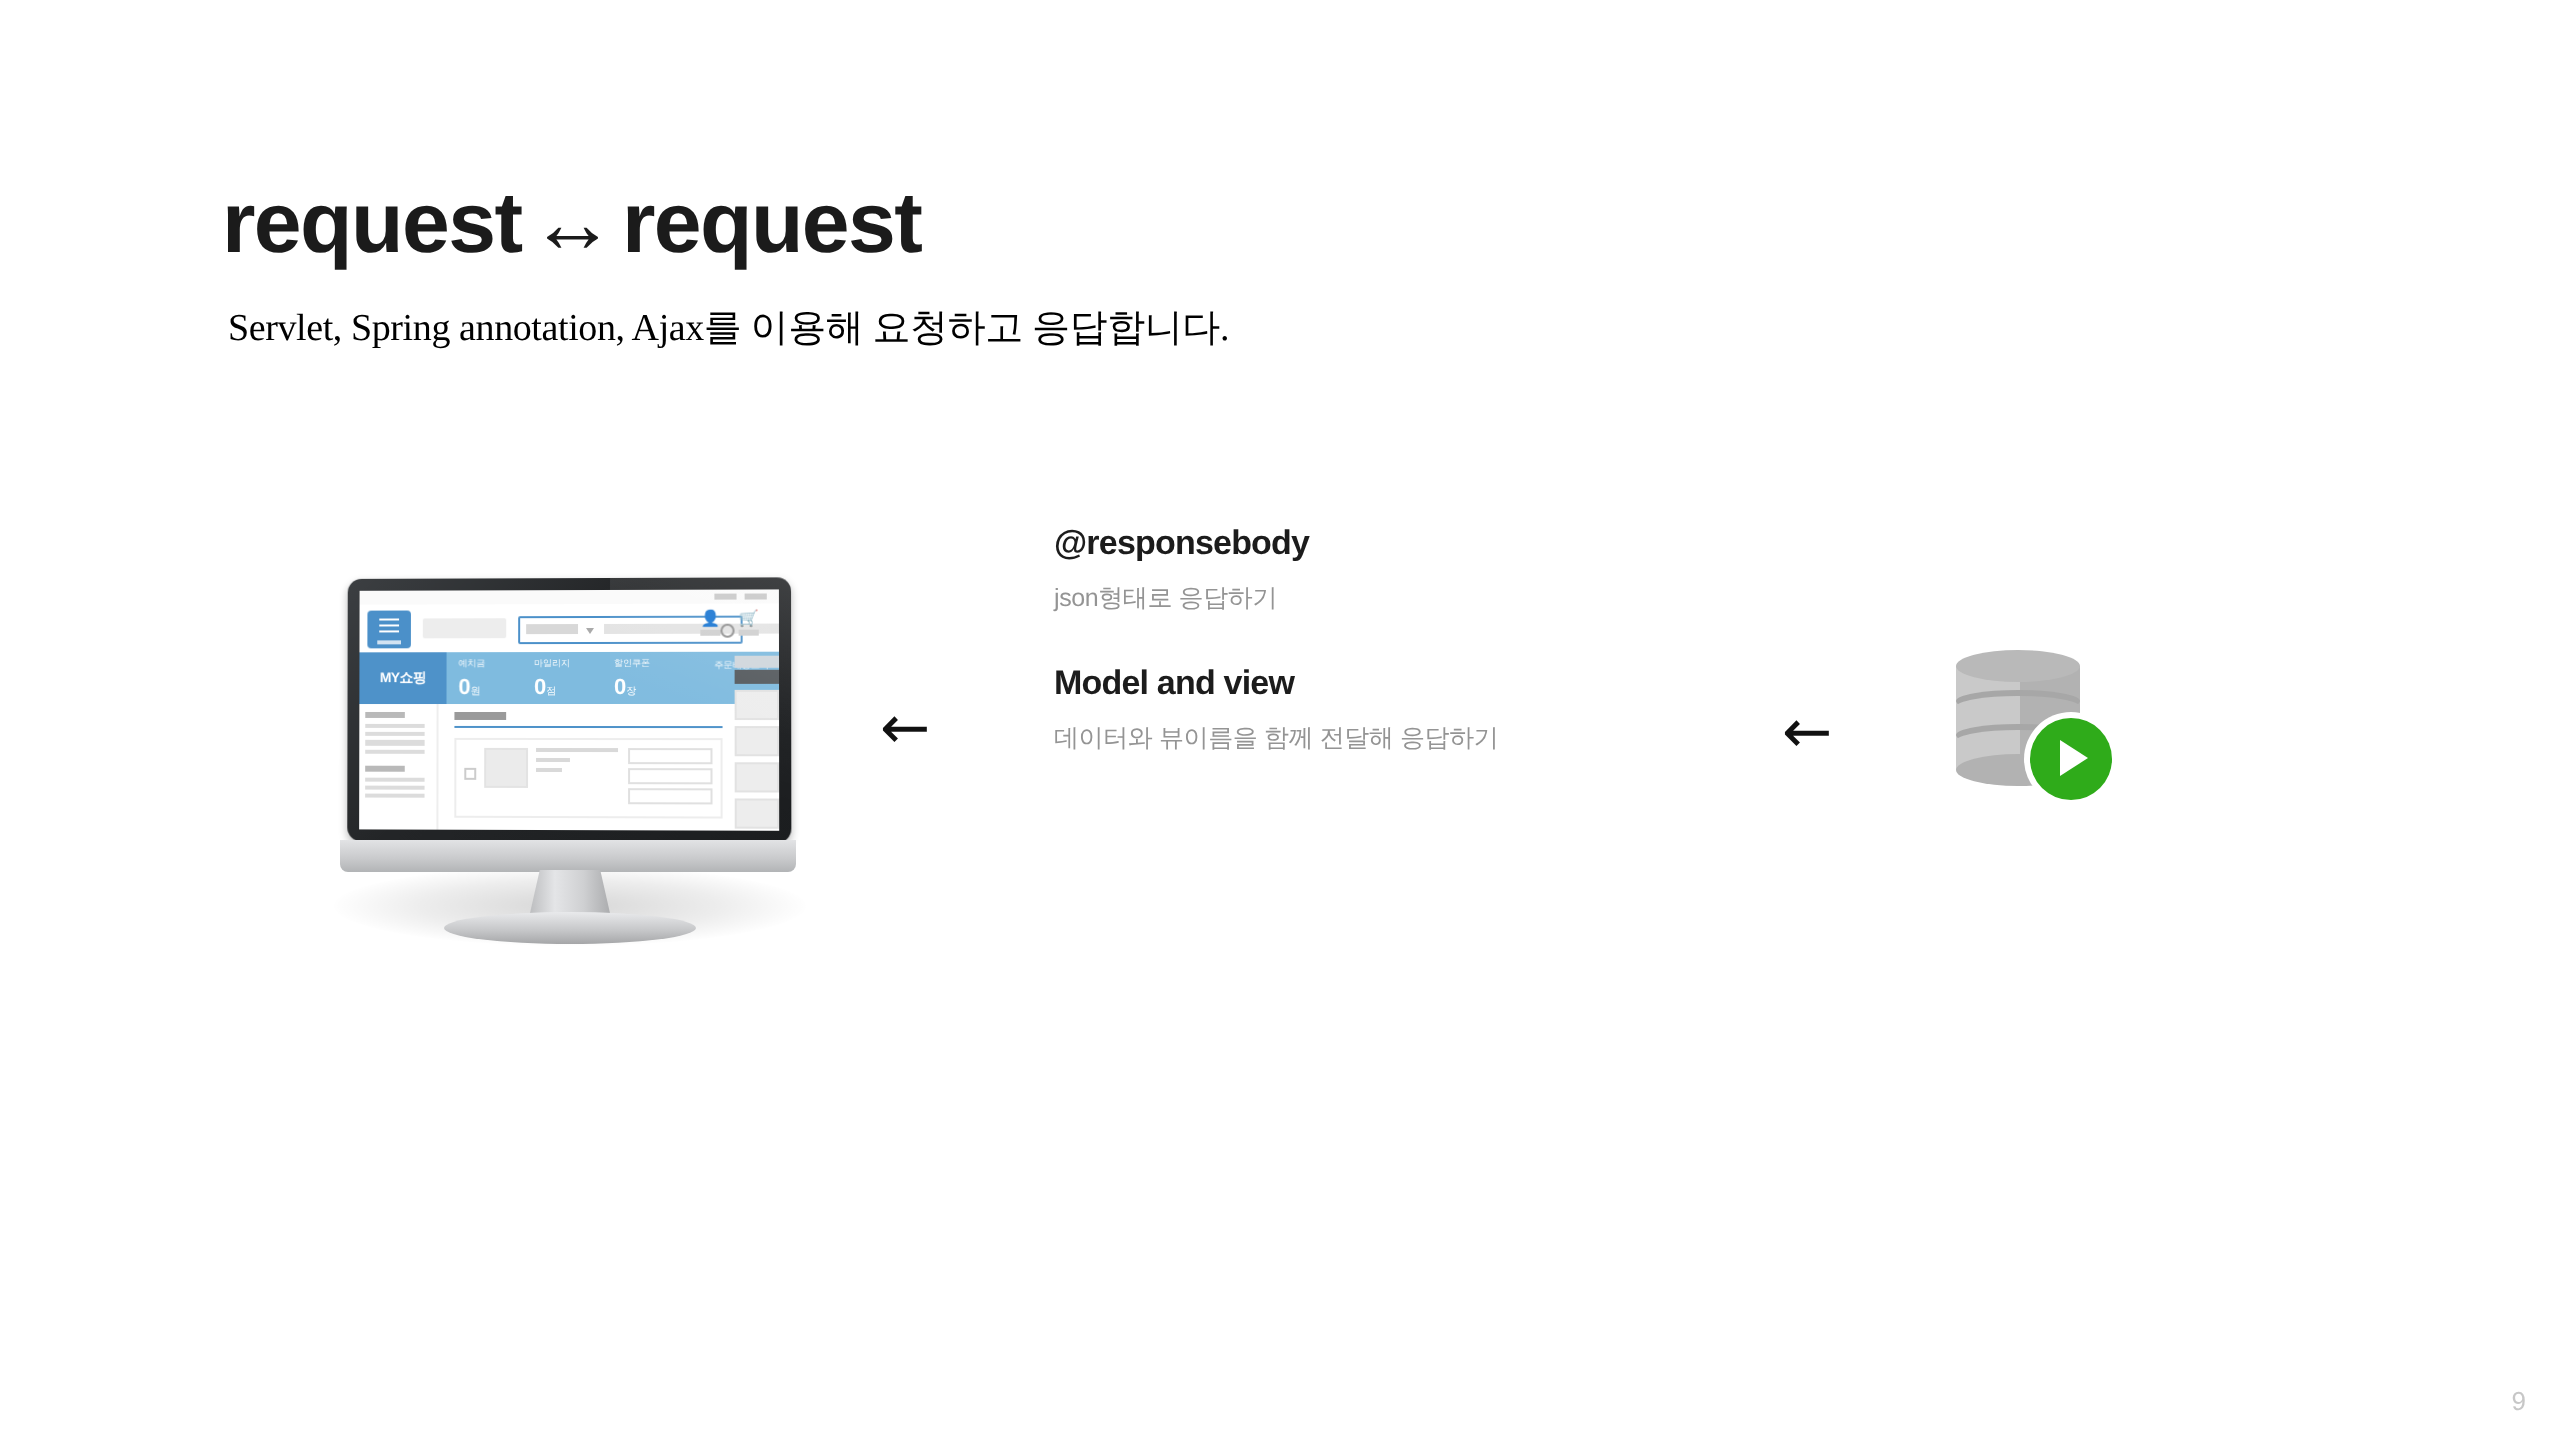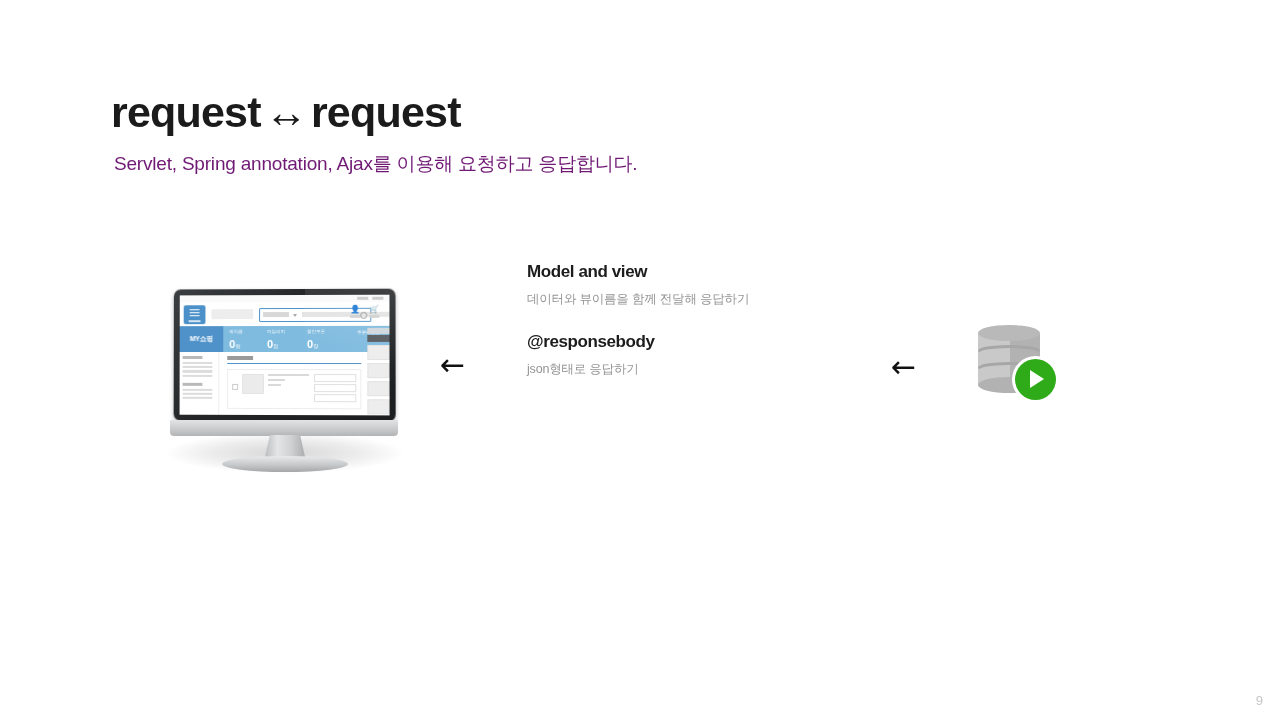--- a/index.html
+++ b/index.html
@@ -30,23 +30,24 @@
   }
   .slide-title .arrow-glyph {
     font-weight: bold;
     padding: 0 4px;
   }
   .slide-subtitle {
     position: absolute;
     left: 114px;
     top: 151px;
     font-size: 19px;
-    color: #701a75;
+    color: #000000;
     white-space: nowrap;
     letter-spacing: -0.2px;
+    font-family: Liberation Serif, serif;
   }
 
   
   .monitor {
     position: absolute;
     left: 165px;
     top: 283px;
     width: 240px;
     height: 200px;
   }
@@ -395,26 +396,26 @@
   <div class="monitor-chin"></div>
   <div class="monitor-neck"></div>
   <div class="monitor-base"></div>
 </div>
 
 <div class="flow-arrow flow-arrow-1">←</div>
 <div class="flow-arrow flow-arrow-2">←</div>
 
 <div class="item-list">
   <div class="list-item">
+    <div class="item-title">@responsebody</div>
+    <div class="item-desc">json형태로 응답하기</div>
+  </div>
+  <div class="list-item">
     <div class="item-title">Model and view</div>
     <div class="item-desc">데이터와 뷰이름을 함께 전달해 응답하기</div>
-  </div>
-  <div class="list-item">
-    <div class="item-title">@responsebody</div>
-    <div class="item-desc">json형태로 응답하기</div>
   </div>
   <div class="list-item">
   </div>
 </div>
 
 <div class="db-icon">
   <div class="db-body">
     <div class="db-shell"></div>
     <div class="db-ring r1"></div>
     <div class="db-ring-fill f1"></div>

